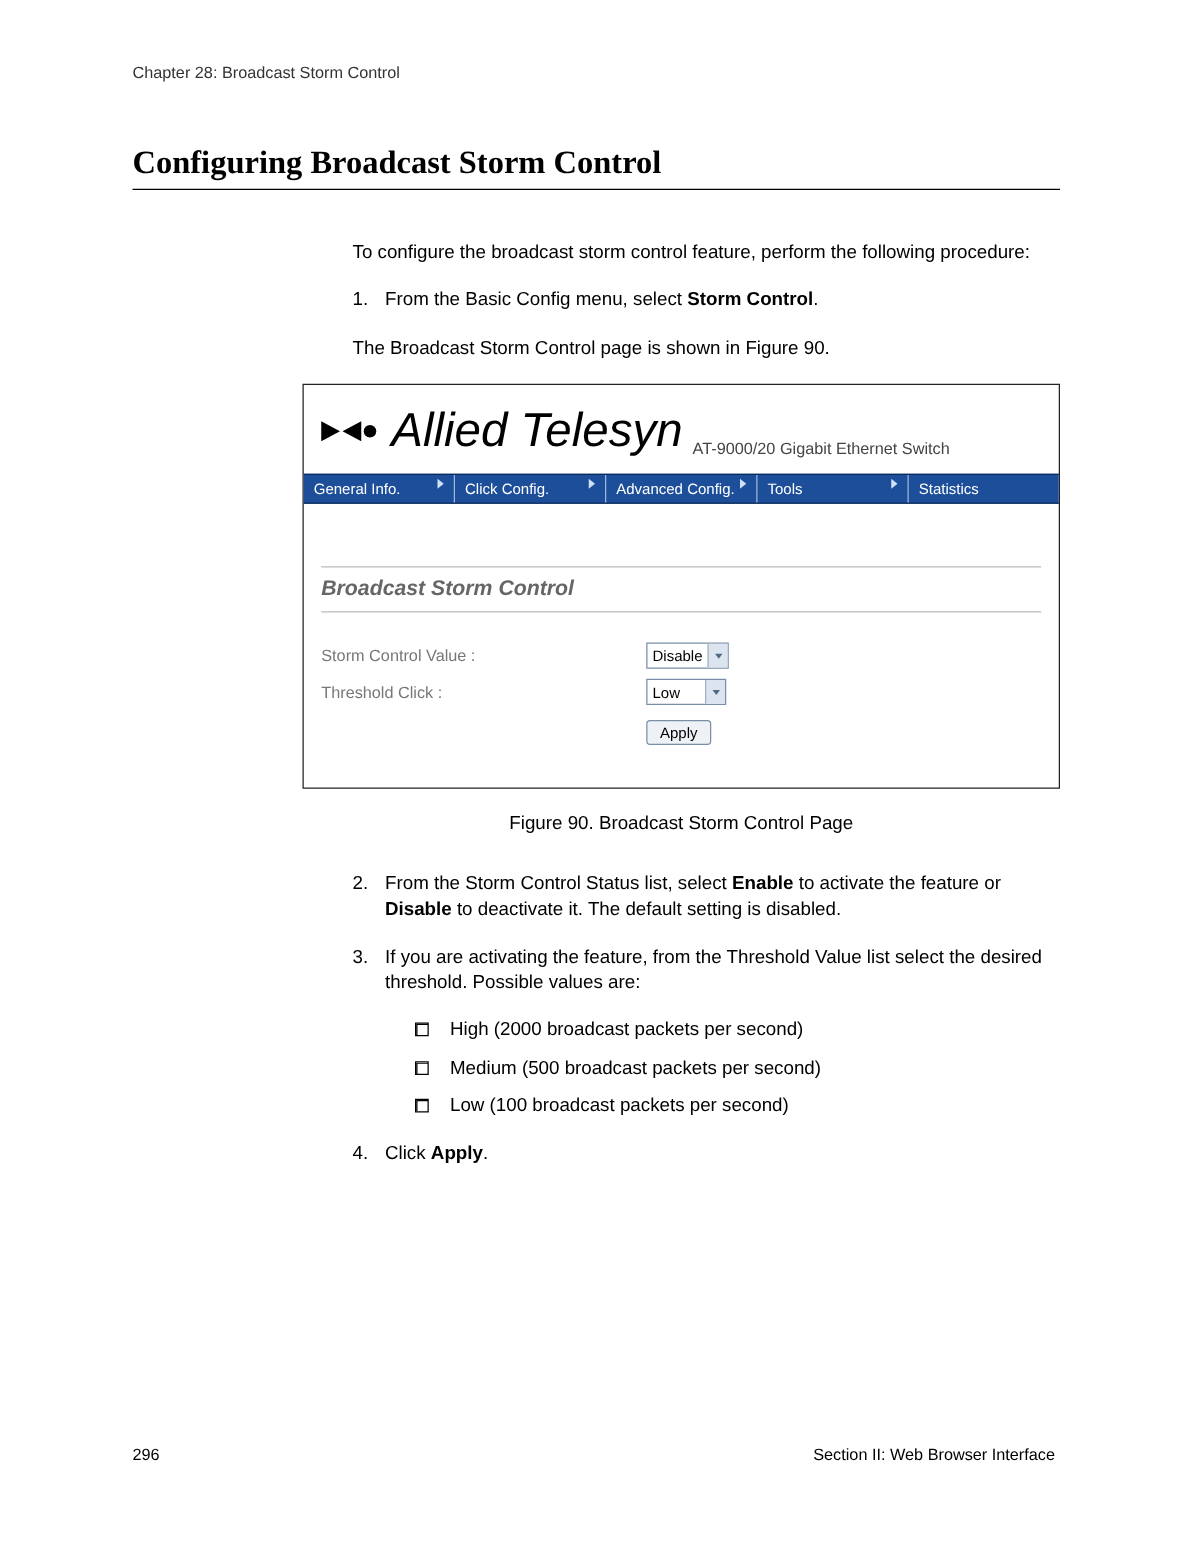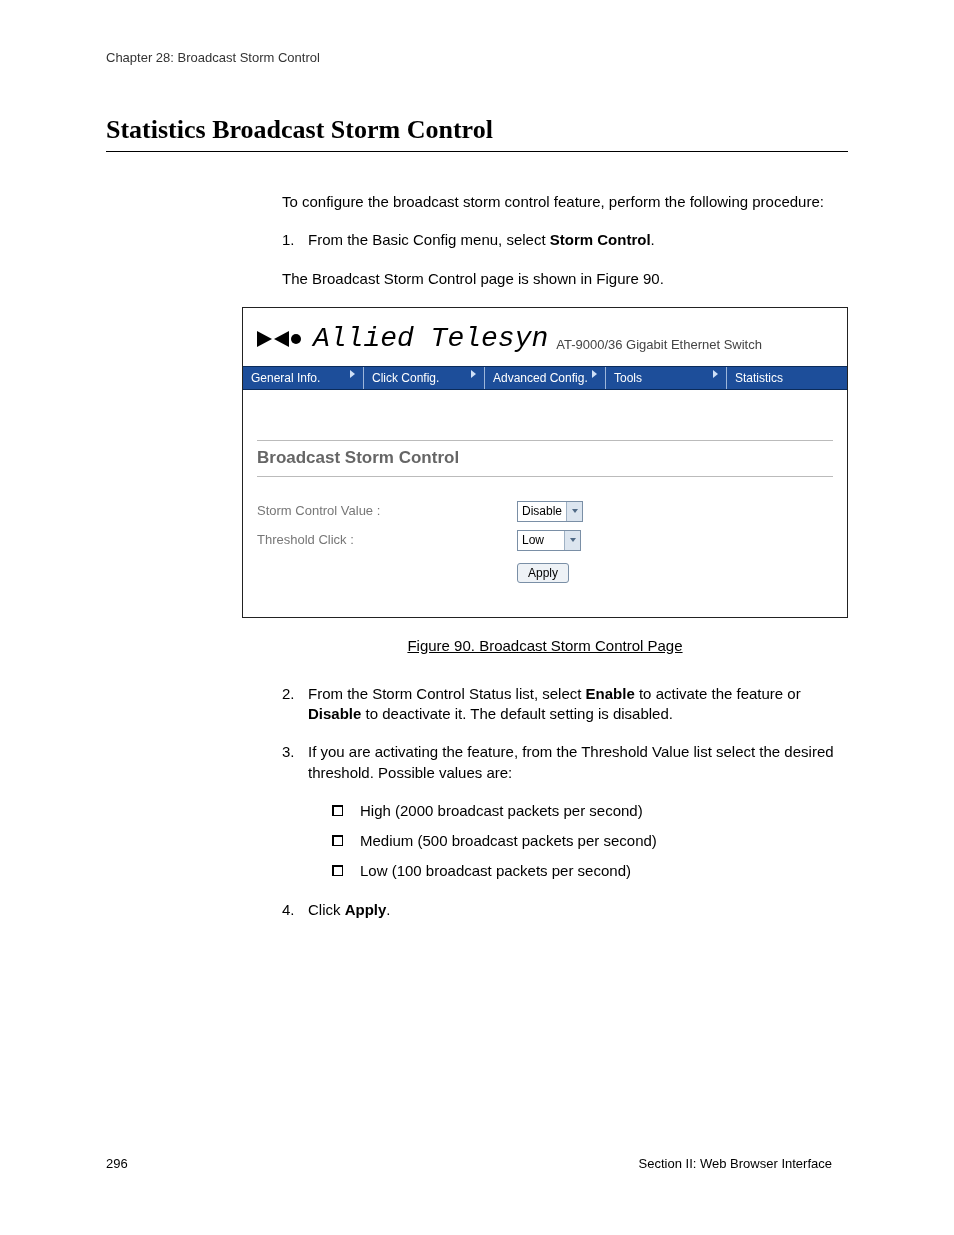--- a/index.html
+++ b/index.html
@@ -63,21 +63,20 @@
     box-shadow: 1px 1px 0 #000 inset;
     background: #fff;
   }
   .figure-wrap {
     margin: 0 0 18px -40px;
   }
   .figure-caption {
     text-align: center;
     font-size: 15px;
     margin: 14px 0 28px -40px;
-    text-decoration: underline;
   }
   
   .ss {
     border: 1px solid #222;
     background: #fff;
   }
   .ss-brand {
     display: flex;
     align-items: center;
     padding: 12px 14px 8px 14px;
@@ -98,22 +97,22 @@
     border-left: none;
     border-right: 15px solid #000;
     border-top: 8px solid transparent;
     border-bottom: 8px solid transparent;
   }
   .brand-mark .dot {
     width: 10px; height: 10px; border-radius: 50%;
     background: #000;
   }
   .brand-name {
-    font-family: Liberation Mono, monospace;
-    font-size: 28px;
+    font-family: Liberation Sans, sans-serif;
+    font-size: 38px;
     font-style: italic;
     letter-spacing: 0px;
     margin-right: 8px;
   }
   .brand-sub {
     font-size: 13px;
     color: #444;
     align-self: flex-end;
     margin-bottom: 4px;
   }
@@ -139,20 +138,21 @@
     width: 0; height: 0;
     border-left: 5px solid #cfe0f7;
     border-top: 4px solid transparent;
     border-bottom: 4px solid transparent;
     margin-left: 4px;
   }
   .ss-body {
     padding: 50px 14px 26px 14px;
   }
   .ss-h {
+    font-style: italic;
     font-weight: bold;
     color: #666;
     font-size: 17px;
     border-top: 1px solid #bbb;
     border-bottom: 1px solid #bbb;
     padding: 6px 0;
     margin-bottom: 24px;
   }
   .ss-field-row {
     display: flex;
@@ -192,35 +192,35 @@
     background: #eef2f6;
     font-size: 12px;
     padding: 2px 10px;
     border-radius: 3px;
     margin-top: 4px;
   }
   .footer {
     position: absolute;
     bottom: 64px;
     left: 106px;
-    right: 122px;
+    right: 110px;
     display: flex;
     justify-content: space-between;
     font-size: 13px;
   }
   b { font-weight: bold; }
 </style>
 </head>
 <body>
 
 <div class="page">
 
   <div class="chapter-header">Chapter 28: Broadcast Storm Control</div>
 
-  <div class="section-title">Statistics Broadcast Storm Control</div>
+  <div class="section-title">Configuring Broadcast Storm Control</div>
 
   <div class="body-col">
 
     <p>To configure the broadcast storm control feature, perform the following procedure:</p>
 
     <div class="num-item">
       <div class="num">1.</div>
       <div class="txt">
         <span>From the Basic Config menu, select </span><b>Storm Control</b><span>.</span>
       </div>
@@ -231,21 +231,21 @@
     <div class="figure-wrap">
       <div class="ss">
 
         <div class="ss-brand">
           <span class="brand-mark">
             <span class="tri"></span>
               <span class="tri rev"></span>
               <span class="dot"></span>
           </span>
           <span class="brand-name">Allied Telesyn</span>
-          <span class="brand-sub">AT-9000/36 Gigabit Ethernet Switch</span>
+          <span class="brand-sub">AT-9000/20 Gigabit Ethernet Switch</span>
         </div>
 
         <div class="ss-nav">
           <div class="tab">
               <span>General Info.</span>
               <span class="arw"></span>
             </div>
           <div class="tab">
               <span>Click Config.</span>
               <span class="arw"></span>

